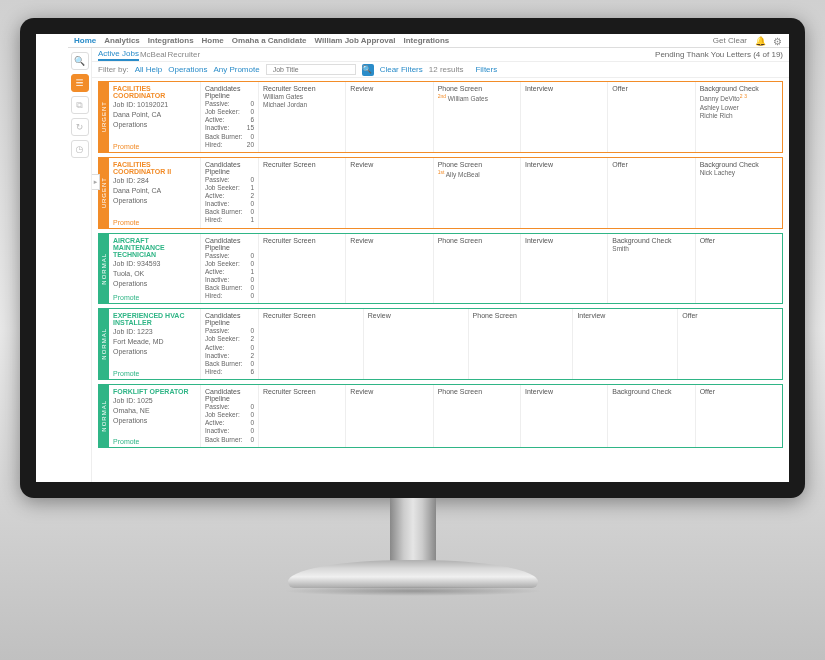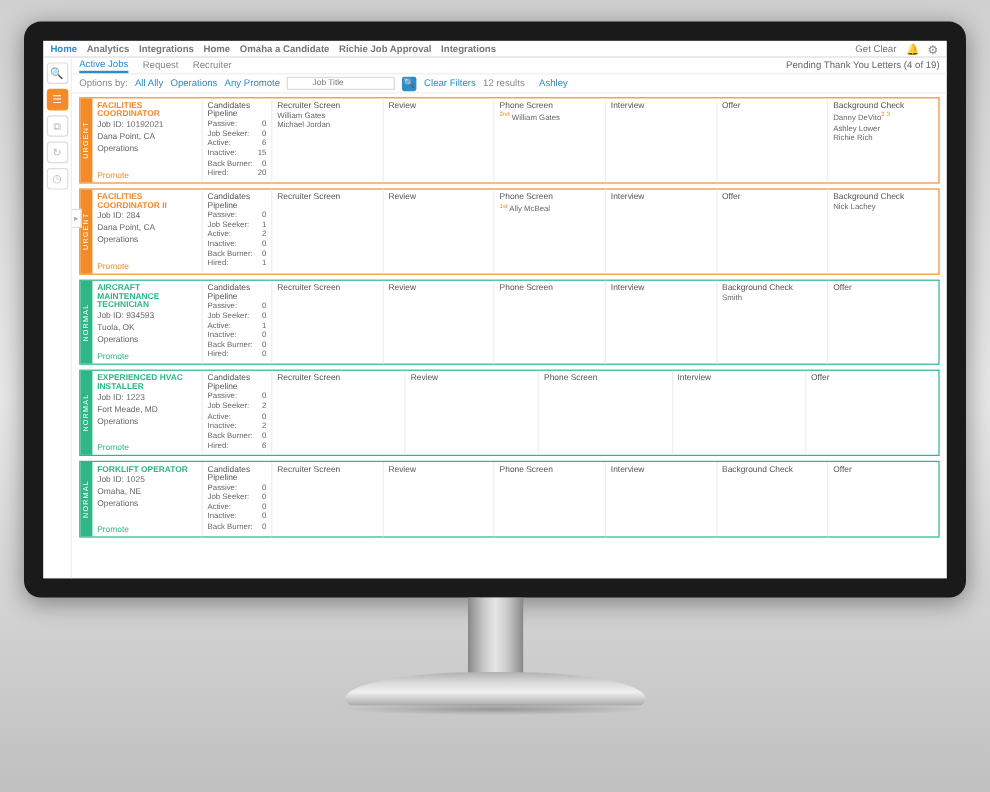--- a/index.html
+++ b/index.html
@@ -5,47 +5,47 @@
     * { box-sizing: border-box; margin: 0; padding: 0; }
     body { font-family: Arial, Helvetica, sans-serif; background: #fff; overflow: hidden; }
     .monitor-frame { width: 825px; height: 660px; position: relative; background: linear-gradient(to bottom, #d0d0d0 0%, #e8e8e8 50%, #c0c0c0 100%); }
     .monitor-bezel { position: absolute; left: 20px; top: 18px; right: 20px; height: 480px; background: #1a1a1a; border-radius: 14px; padding: 16px; box-shadow: 0 4px 20px rgba(0,0,0,0.4); }
     .monitor-screen { width: 100%; height: 100%; background: #fff; overflow: hidden; position: relative; }
     .monitor-stand-neck { position: absolute; left: 50%; transform: translateX(-50%); top: 498px; width: 46px; height: 70px; background: linear-gradient(to right, #888, #ccc 30%, #e5e5e5 50%, #ccc 70%, #888); }
     .monitor-stand-base { position: absolute; left: 50%; transform: translateX(-50%); top: 560px; width: 250px; height: 28px; background: linear-gradient(to bottom, #b0b0b0, #d8d8d8 30%, #f0f0f0 60%, #aaa); border-radius: 60% 60% 8px 8px / 100% 100% 8px 8px; }
     .monitor-stand-base::after { content:""; position:absolute; left:50%; transform:translateX(-50%); top:26px; width:260px; height:10px; background: radial-gradient(ellipse at center, rgba(0,0,0,0.25), rgba(0,0,0,0) 70%); }
 
     
-    .app { position: absolute; inset: 0; font-size: 8px; color: #444; }
+    .app { position: absolute; inset: 0; font-size: 8px; color: #444; margin-left: 32px; }
 
     .top-nav { display: flex; align-items: center; height: 14px; border-bottom: 1px solid #ddd; padding: 0 6px; gap: 8px; }
     .top-nav .nav-item { color: #777; cursor: pointer; font-weight: bold; }
     .top-nav .nav-item.active { color: #2a8cc9; font-weight: bold; }
     .top-nav .spacer { flex: 1; }
     .top-nav .right-item { color: #777; margin-left: 6px; }
     .bell-icon, .gear-icon { width: 10px; height: 10px; display: inline-block; position: relative; }
     .bell-icon::before { content: "🔔"; font-size: 9px; color: #f28c28; }
     .gear-icon::before { content: "⚙"; font-size: 10px; color: #888; }
 
     .side-rail { position: absolute; left: 0; top: 14px; bottom: 0; width: 24px; border-right: 1px solid #eee; display: flex; flex-direction: column; align-items: center; gap: 4px; padding-top: 4px; }
     .side-rail .rail-btn { width: 18px; height: 18px; border: 1px solid #ddd; border-radius: 3px; display: flex; align-items: center; justify-content: center; color: #bbb; font-size: 9px; }
     .side-rail .rail-btn.active { background: #f28c28; color: #fff; border-color: #f28c28; }
 
     .content { position: absolute; left: 24px; right: 0; top: 14px; bottom: 0; display: flex; flex-direction: column; }
 
-    .tabs-row { display: flex; align-items: center; height: 14px; padding: 0 6px; border-bottom: 1px solid #eee; gap: 12px; }
+    .tabs-row { display: flex; align-items: center; height: 14px; padding: 0 6px; border-bottom: 1px solid #eee; gap: 1px; }
     .tabs-row .tab { color: #888; }
     .tabs-row .tab.active { color: #2a8cc9; border-bottom: 2px solid #2a8cc9; padding-bottom: 1px; }
     .tabs-row .spacer { flex: 1; }
     .tabs-row .pending { color: #666; }
 
     .filter-row { display: flex; align-items: center; height: 16px; padding: 0 6px; border-bottom: 1px solid #eee; gap: 6px; }
     .filter-row .lbl { color: #888; }
     .filter-row .link { color: #2a8cc9; }
-    .filter-row input { border: 1px solid #ddd; height: 11px; font-size: 7px; padding: 0 20px; width: 90px; }
+    .filter-row input { border: 1px solid #ddd; height: 11px; font-size: 7px; padding: 0 6px; width: 90px; }
     .filter-row .search-btn { width: 12px; height: 12px; background: #2a8cc9; color: #fff; display:flex; align-items:center; justify-content:center; border-radius:2px; font-size:8px; }
     .filter-row .results { color: #888; }
     .filter-row .options { color: #2a8cc9; }
 
     .job-list { flex: 1; overflow-y: auto; padding: 3px 6px; }
 
     .job-card { border: 1px solid; margin-bottom: 4px; display: flex; min-height: 62px; background:#fff; }
     .job-card.urgent { border-color: #f28c28; }
     .job-card.normal { border-color: #2fb586; }
 
@@ -83,21 +83,21 @@
   <div class="monitor-bezel">
     <div class="monitor-screen">
       <div class="app">
 
         <div class="top-nav">
           <span class="nav-item active">Home</span>
           <span class="nav-item">Analytics</span>
           <span class="nav-item">Integrations</span>
           <span class="nav-item">Home</span>
           <span class="nav-item">Omaha a Candidate</span>
-          <span class="nav-item">Richie Job Approval</span>
+          <span class="nav-item">William Job Approval</span>
           <span class="nav-item">Integrations</span>
           <span class="spacer"></span>
           <span class="right-item">Get Clear</span>
           <span class="bell-icon"></span>
           <span class="gear-icon"></span>
         </div>
 
         <div class="side-rail">
           <div class="rail-btn">🔍</div>
           <div class="rail-btn active">☰</div>
@@ -105,37 +105,37 @@
           <div class="rail-btn">↻</div>
           <div class="rail-btn">◷</div>
         </div>
 
         <div class="expand-tab">▸</div>
 
         <div class="content">
 
           <div class="tabs-row">
             <span class="tab active">Active Jobs</span>
-            <span class="tab">Request</span>
+            <span class="tab">McBeal</span>
             <span class="tab">Recruiter</span>
             <span class="spacer"></span>
             <span class="pending">Pending Thank You Letters (4 of 19)</span>
           </div>
 
           <div class="filter-row">
-            <span class="lbl">Options by:</span>
-            <span class="link">All Ally</span>
+            <span class="lbl">Filter by:</span>
+            <span class="link">All Help</span>
             <span class="link">Operations</span>
             <span class="link">Any Promote</span>
             <input type="text" placeholder="Job Title" style="">
             <span class="search-btn">🔍</span>
             <span class="link">Clear Filters</span>
             <span class="results">12 results</span>
             <span class="spacer"></span>
-            <span class="options">Ashley</span>
+            <span class="options">Filters</span>
           </div>
 
           <div class="job-list" id="job-list">
               <div class="job-card urgent">
                 <div class="priority-strip">
                   <span>URGENT</span>
                 </div>
                 <div class="job-info">
                   <div class="job-title">FACILITIES COORDINATOR</div>
                   <div class="job-meta">Job ID: 10192021</div>

